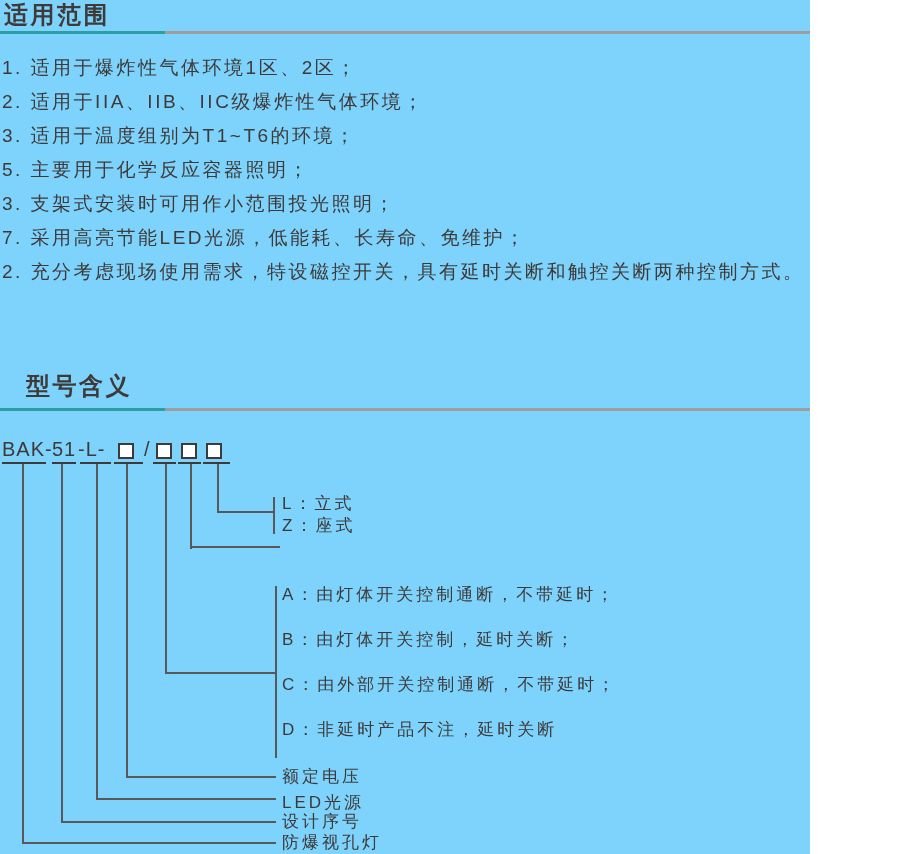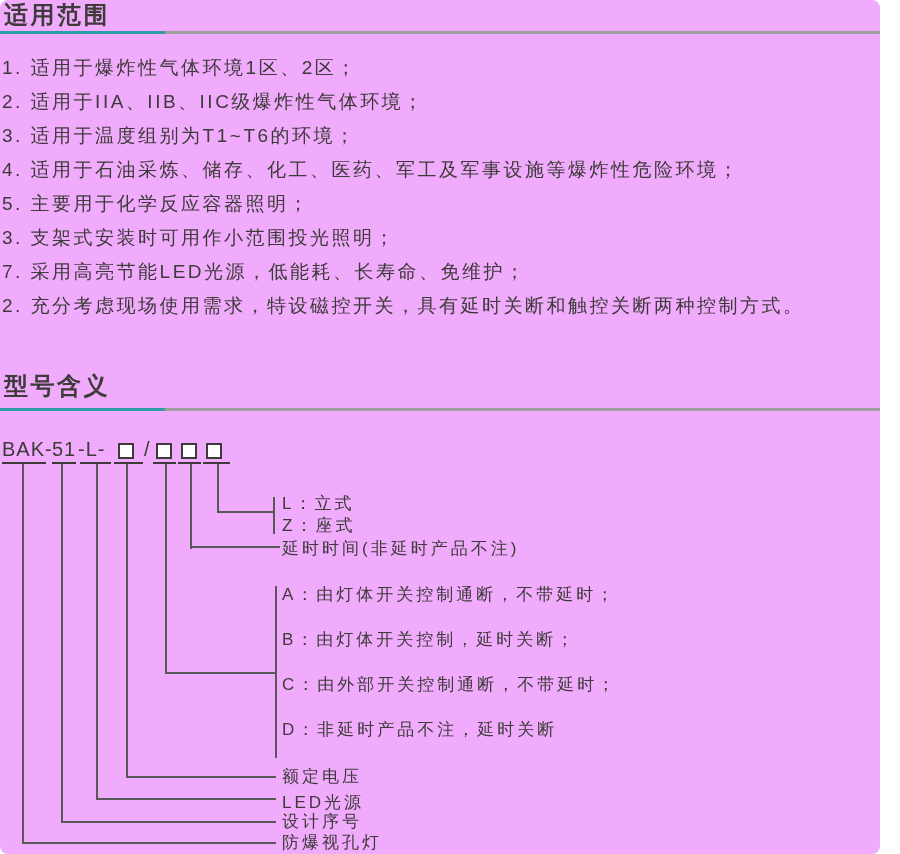--- a/index.html
+++ b/index.html
@@ -1,17 +1,17 @@
 <!DOCTYPE html>
 <html><head>
 <meta charset="utf-8">
 <style>
   html,body{margin:0;padding:0;background:#ffffff;}
   body{font-family:"Liberation Sans","DejaVu Sans",sans-serif;color:#3E3A39;}
-  .page{position:relative;width:880px;height:854px;background:#f0abfc;overflow:hidden;border-radius:8px;}
+  .page{position:relative;width:810px;height:854px;background:#7dd3fc;overflow:hidden;}
 
   .sec-title{position:absolute;left:4px;font-size:24px;font-weight:bold;letter-spacing:2.5px;line-height:26px;white-space:nowrap;}
   .rule-teal{position:absolute;left:0;width:165px;height:3px;background:#2B9EA6;}
   .rule-gray{position:absolute;left:165px;width:731px;height:3px;background:#9E9E9E;}
 
   .app-list{position:absolute;left:2px;top:58px;width:880px;}
   .app-item{font-size:19px;line-height:19px;letter-spacing:2.5px;margin-bottom:15px;white-space:nowrap;}
 
   .model-text{position:absolute;top:439px;font-size:20px;letter-spacing:1px;line-height:20px;white-space:nowrap;}
   .model-box{position:absolute;top:443px;width:12px;height:12px;border:2px solid #3E3A39;background:#fff;}
@@ -28,28 +28,27 @@
 <div class="page">
 
   <div class="sec-title" style="top:2px;">适用范围</div>
   <div class="rule-teal" style="top:31px;"></div>
   <div class="rule-gray" style="top:31px;"></div>
 
   <div class="app-list">
     <div class="app-item">1. 适用于爆炸性气体环境1区、2区；</div>
     <div class="app-item">2. 适用于IIA、IIB、IIC级爆炸性气体环境；</div>
     <div class="app-item">3. 适用于温度组别为T1~T6的环境；</div>
-    <div class="app-item">4. 适用于石油采炼、储存、化工、医药、军工及军事设施等爆炸性危险环境；</div>
     <div class="app-item">5. 主要用于化学反应容器照明；</div>
     <div class="app-item">3. 支架式安装时可用作小范围投光照明；</div>
     <div class="app-item">7. 采用高亮节能LED光源，低能耗、长寿命、免维护；</div>
     <div class="app-item">2. 充分考虑现场使用需求，特设磁控开关，具有延时关断和触控关断两种控制方式。</div>
   </div>
 
-  <div class="sec-title" style="top:373px;">型号含义</div>
+  <div class="sec-title" style="top:373px;margin-left:22px;">型号含义</div>
   <div class="rule-teal" style="top:408px;"></div>
   <div class="rule-gray" style="top:408px;"></div>
 
   <div class="model-text" style="left:2px;">BAK-</div>
   <div class="model-text" style="left:52px;">51</div>
   <div class="model-text" style="left:78px;">-L-</div>
   <div class="model-box" style="left:118px;"></div>
   <div class="model-text" style="left:144px;">/</div>
   <div class="model-box" style="left:156px;"></div>
   <div class="model-box" style="left:181px;"></div>
@@ -77,21 +76,20 @@
   <div class="hline" style="left:126px;top:776px;width:150px;"></div>
   <div class="hline" style="left:96px;top:798px;width:180px;"></div>
   <div class="hline" style="left:61px;top:821px;width:215px;"></div>
   <div class="hline" style="left:22px;top:842px;width:254px;"></div>
 
   <div class="vline" style="left:273px;top:497px;height:37px;"></div>
   <div class="vline" style="left:275px;top:586px;height:172px;"></div>
 
   <div class="tree-label" style="top:495px;">L：立式</div>
   <div class="tree-label" style="top:517px;">Z：座式</div>
-  <div class="tree-label" style="top:540px;">延时时间(非延时产品不注)</div>
   <div class="tree-label" style="top:586px;">A：由灯体开关控制通断，不带延时；</div>
   <div class="tree-label" style="top:631px;">B：由灯体开关控制，延时关断；</div>
   <div class="tree-label" style="top:676px;">C：由外部开关控制通断，不带延时；</div>
   <div class="tree-label" style="top:721px;">D：非延时产品不注，延时关断</div>
   <div class="tree-label" style="top:768px;">额定电压</div>
   <div class="tree-label" style="top:794px;">LED光源</div>
   <div class="tree-label" style="top:813px;">设计序号</div>
   <div class="tree-label" style="top:834px;">防爆视孔灯</div>
 
 </div>

